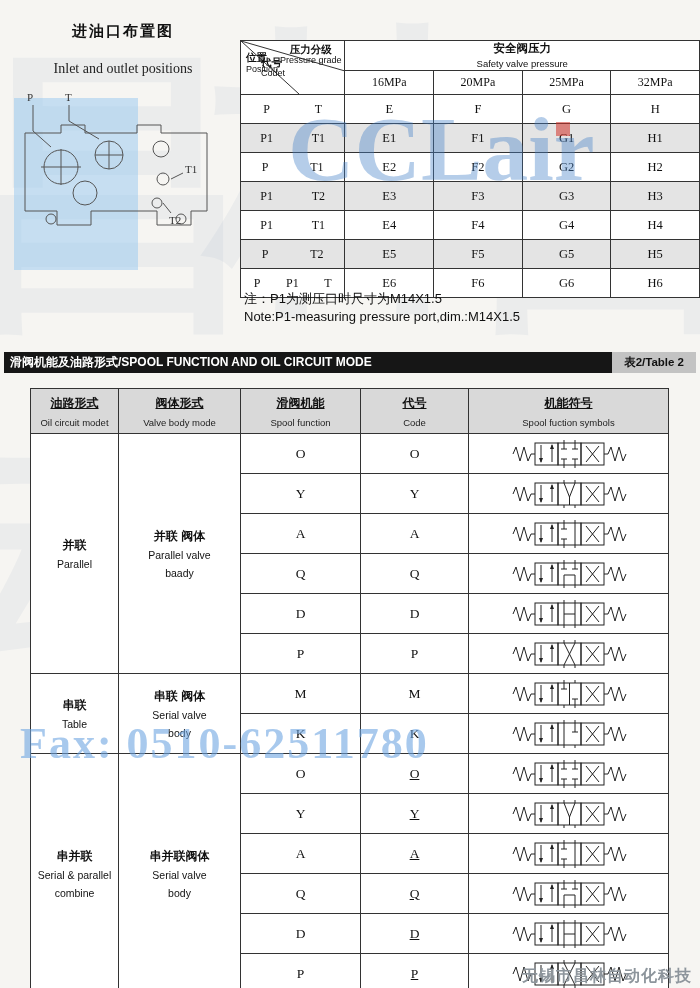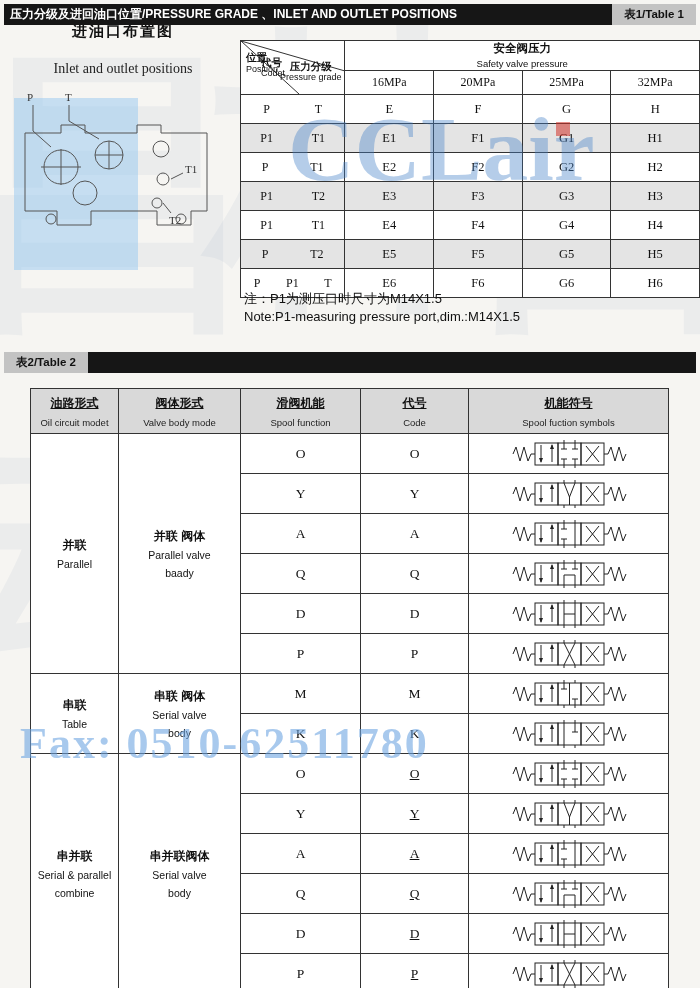--- a/index.html
+++ b/index.html
@@ -33,21 +33,21 @@
   
   .t1wrap{position:absolute;left:240px;top:40px;z-index:2;}
   table{border-collapse:collapse;background:#fff;}
   .t1 td{border:1px solid #333;text-align:center;padding:0;
          font-family:"Liberation Serif",serif;font-size:12px;}
   .t1 .corner{position:relative;width:104px;height:53px;padding:0;}
   .t1 .corner svg{position:absolute;left:0;top:0;}
   .t1 .corner span{position:absolute;font-size:9px;line-height:1.15;
          font-family:"Liberation Sans",sans-serif;}
   .t1 .corner b{font-size:10.5px;}
-  .c-grade{top:2px;right:3px;text-align:center;margin-top:17px;}
+  .c-grade{top:2px;right:3px;text-align:center;}
   .c-code{top:15px;left:20px;text-align:left;}
   .c-pos{bottom:20px;left:5px;text-align:left;}
   .t1 .gh{height:28px;font-family:"Liberation Sans",sans-serif;}
   .t1 .gh b{font-size:11.5px;}
   .t1 .gh .en{font-size:9.5px;}
   .t1 .mpa{width:88px;height:23px;font-size:12px;}
   .t1 .code{height:28px;font-size:12.5px;}
   .t1 .pos{width:104px;}
   .t1 .poswrap{display:flex;justify-content:space-around;align-items:center;}
   .t1 tr.alt td{background:#e4e4e4;}
@@ -92,24 +92,20 @@
 
   <div class="bgchars">
       <span style="left: -40px; top: 40px;">昌</span>
       <span style="left: 210px; top: 20px;">林</span>
       <span style="left: 460px; top: 40px;">自</span>
       <span style="left: -40px; top: 420px;">动</span>
       <span style="left: 230px; top: 420px;">化</span>
     </div>
   <div class="wm-block"></div>
 
-  <div class="hbar hbar1">
-    <span class="htitle">压力分级及进回油口位置/PRESSURE GRADE 、INLET AND OUTLET POSITIONS</span>
-    <span class="href">表1/Table 1</span>
-  </div>
 
   <div class="draw">
     <div class="dtitle">进油口布置图</div>
     <div class="dsub">Inlet and outlet positions</div>
     <svg class="valve-svg" width="225" height="215" viewBox="0 0 225 215">
       <g stroke="#555" stroke-width="1" fill="none">
         <line x1="22" y1="24" x2="22" y2="50"></line>
         <line x1="22" y1="50" x2="40" y2="66"></line>
         <line x1="58" y1="24" x2="58" y2="40"></line>
         <line x1="58" y1="40" x2="88" y2="58"></line>
@@ -247,20 +243,21 @@
         </tbody>
       </table>
     </div>
 
   <div class="note">
     <div class="n1">注：P1为测压口时尺寸为M14X1.5</div>
     <div class="n2">Note:P1-measuring pressure port,dim.:M14X1.5</div>
   </div>
 
   <div class="hbar hbar2">
+    <span class="htitle">滑阀机能及油路形式/SPOOL FUNCTION AND OIL CIRCUIT MODE</span>
     <span class="href">表2/Table 2</span>
   </div>
 
   <div class="t2wrap">
       <table class="t2">
         <colgroup>
           <col style="width:88px">
           <col style="width:122px">
           <col style="width:120px">
           <col style="width:108px">
@@ -722,14 +719,15 @@
               </svg>
             </td>
           </tr>
         </tbody>
       </table>
     </div>
 
   <div class="wm-logo">CCLair</div>
   <div class="wm-logo-dot"></div>
   <div class="wm-fax">Fax: 0510-62511780</div>
+  <div class="footer">无锡市昌林自动化科技</div>
 
 </div>
 
 </body></html>

